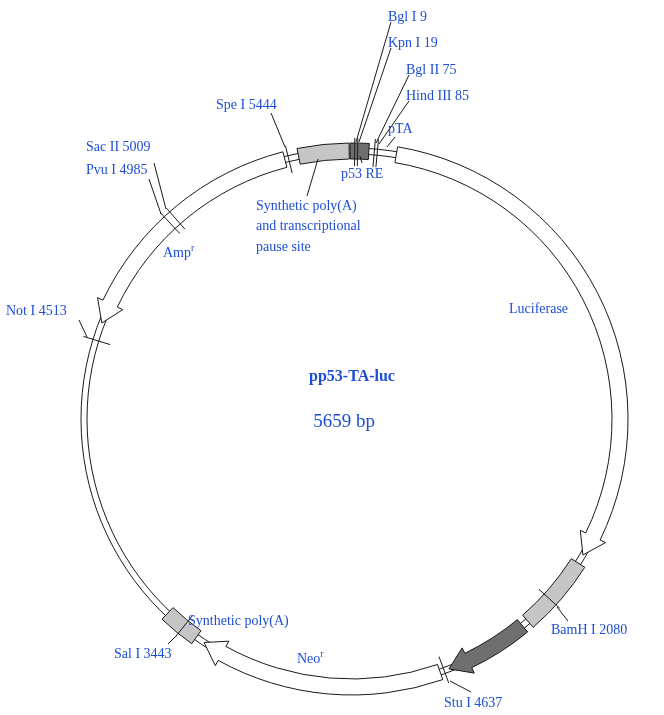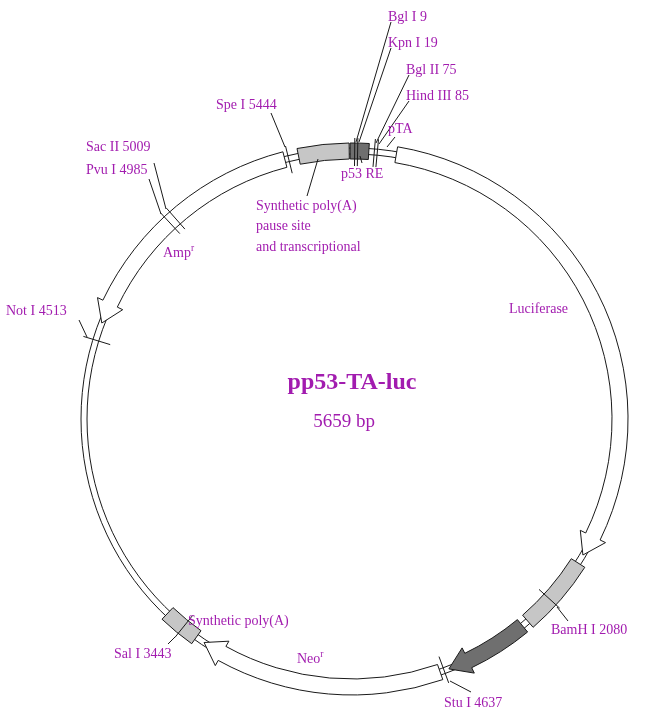--- a/index.html
+++ b/index.html
@@ -10,25 +10,25 @@
     overflow:hidden;
     font-family:"Liberation Serif", serif;
     color:#111;
   }
   .stage svg{position:absolute;left:0;top:0;}
   .lbl{
     position:absolute;
     font-size:14px;
     line-height:1.45;
     white-space:nowrap;
-    color:#a21caf;
+    color:#1d4ed8;
   }
   .lbl sup{font-size:9.5px;}
   .title{
-    font-size:24px;
+    font-size:16px;
     font-weight:bold;
     left:352px;
     transform:translateX(-50%);
   }
   .subtitle{
     font-size:19px;
     left:344px;
     transform:translateX(-50%);
   }
 </style>
@@ -85,22 +85,22 @@
   <div class="lbl" style="left:6px;top:301px">Not I 4513</div>
   <div class="lbl" style="left:114px;top:644px">Sal I 3443</div>
   <div class="lbl" style="left:444px;top:693px">Stu I 4637</div>
   <div class="lbl" style="left:551px;top:620px">BamH I 2080</div>
 
   <div class="lbl" style="left:388px;top:119px">pTA</div>
   <div class="lbl" style="left:341px;top:164px">p53 RE</div>
 
   <div class="lbl" style="left:256px;top:196px">
     <div>Synthetic poly(A)</div>
+    <div>and transcriptional</div>
     <div>pause site</div>
-    <div>and transcriptional</div>
   </div>
 
   <div class="lbl" style="left:163px;top:242px"><span>Amp</span><sup>r</sup></div>
 
   <div class="lbl" style="left:509px;top:299px">Luciferase</div>
 
   <div class="lbl title" style="top:364px">pp53-TA-luc</div>
   <div class="lbl subtitle" style="top:407px">5659 bp</div>
 
 

